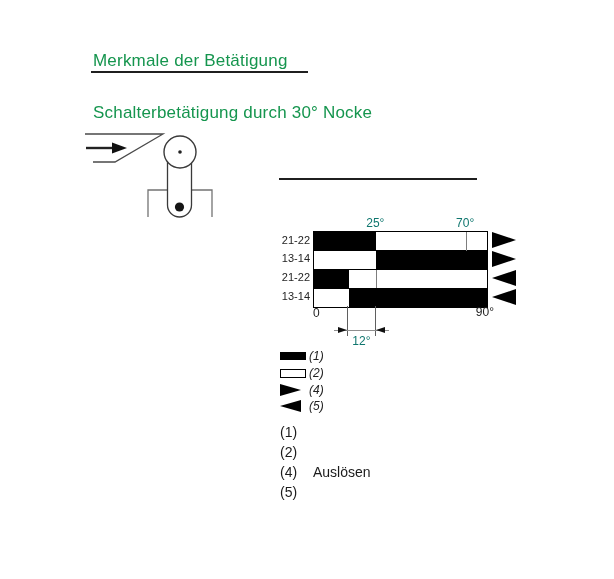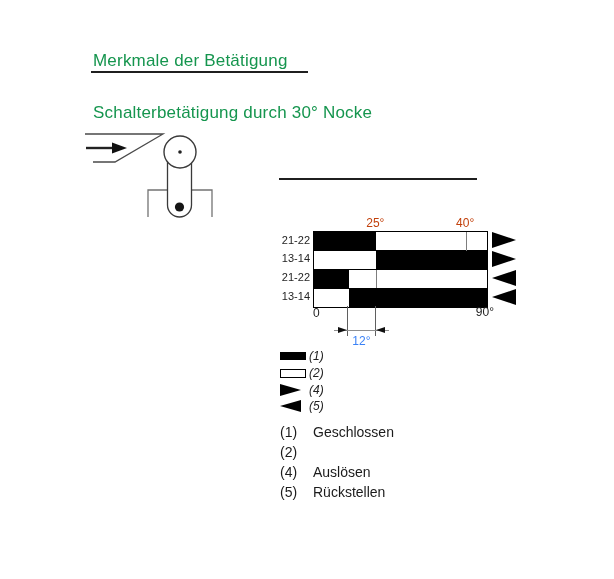--- a/index.html
+++ b/index.html
@@ -21,32 +21,32 @@
   }
   .fd-seg { position:absolute; background:#000; }
   .fd-sep { position:absolute; left:0; width:100%; height:1px; background:#000; }
   .fd-tick { position:absolute; width:1px; background:#7d7d7d; }
 
   .row-label {
     position:absolute; left:266px; width:44px; text-align:right;
     font-size:11px; color:#242424; white-space:nowrap;
   }
   .axis-label { position:absolute; font-size:12px; color:#1e1e1e; white-space:nowrap; }
-  .tick-label { position:absolute; font-size:12px; color:#c2410c; transform:translateX(-50%); white-space:nowrap; }
+  .tick-label { position:absolute; font-size:12px; color:#0f766e; transform:translateX(-50%); white-space:nowrap; }
 
   .tri { position:absolute; width:0; height:0; }
   .tri-right { border-top:8px solid transparent; border-bottom:8px solid transparent; border-left:24px solid #000; }
   .tri-left  { border-top:8px solid transparent; border-bottom:8px solid transparent; border-right:24px solid #000; }
 
   .ext-line { position:absolute; width:1px; background:#5f5f5f; }
   .dim-line { position:absolute; height:1px; background:#8e8e8e; }
   .dim-arrow { position:absolute; width:0; height:0; border-top:3.5px solid transparent; border-bottom:3.5px solid transparent; }
   .dim-arrow.left  { border-left:9.5px solid #111; }
   .dim-arrow.right { border-right:9.5px solid #111; }
-  .dim-label { position:absolute; width:30px; text-align:center; font-size:12px; color:#3b82f6; }
+  .dim-label { position:absolute; width:30px; text-align:center; font-size:12px; color:#0f766e; }
 
   
   .legend-entry { position:absolute; left:280px; display:flex; align-items:center; }
   .lswatch { width:29px; display:flex; align-items:center; }
   .sw-closed { width:26px; height:8px; background:#000; }
   .sw-open { box-sizing:border-box; width:26px; height:9px; background:#fff; border:1.5px solid #000; }
   .sw-arrow-right { width:0; height:0; border-top:6.5px solid transparent; border-bottom:6.5px solid transparent; border-left:21px solid #000; }
   .sw-arrow-left  { width:0; height:0; border-top:6.5px solid transparent; border-bottom:6.5px solid transparent; border-right:21px solid #000; }
   .legend-label { font-size:12px; font-style:italic; color:#222; }
 
@@ -110,45 +110,43 @@
   <div class="legend-entry" style="top:399px;">
     <span class="lswatch">
         <span class="sw-arrow-left"></span>
       </span>
     <span class="legend-label">(5)</span>
   </div>
 
   <div class="defs">
     <div class="def-row">
       <span>(1)</span>
-      <span>Geschlossen</span>
     </div>
     <div class="def-row">
       <span>(2)</span>
     </div>
     <div class="def-row">
       <span>(4)</span>
       <span>Auslösen</span>
     </div>
     <div class="def-row">
       <span>(5)</span>
-      <span>Rückstellen</span>
     </div>
   </div>
 
 <div class="row-label" style="top: 233.5px;">21-22</div>
     <div class="tri tri-right" style="left: 492px; top: 232.4px;"></div>
     <div class="row-label" style="top: 252.3px;">13-14</div>
     <div class="tri tri-right" style="left: 492px; top: 251.2px;"></div>
     <div class="row-label" style="top: 271px;">21-22</div>
     <div class="tri tri-left" style="left: 492px; top: 269.9px;"></div>
     <div class="row-label" style="top: 289.8px;">13-14</div>
     <div class="tri tri-left" style="left: 492px; top: 288.6px;"></div>
     <div class="tick-label" style="left: 375.3px; top: 216px;">25°</div>
-    <div class="tick-label" style="left: 465.2px; top: 216px;">40°</div>
+    <div class="tick-label" style="left: 465.2px; top: 216px;">70°</div>
     <div class="axis-label" style="left: 313px; top: 306px;">0</div>
     <div class="axis-label" style="left: 464px; top: 305px; width: 30px; text-align: right;">90°</div>
     <div class="ext-line" style="left: 347.1px; top: 306px; height: 30px;"></div>
     <div class="ext-line" style="left: 374.78px; top: 306px; height: 30px;"></div>
     <div class="dim-line" style="left: 333.6px; top: 330px; width: 55.68px;"></div>
     <div class="dim-arrow left" style="left: 338.1px; top: 327px;"></div>
     <div class="dim-arrow right" style="left: 375.78px; top: 327px;"></div>
     <div class="dim-label" style="left: 346.4px; top: 334px;">12°</div>
   </div>
 

